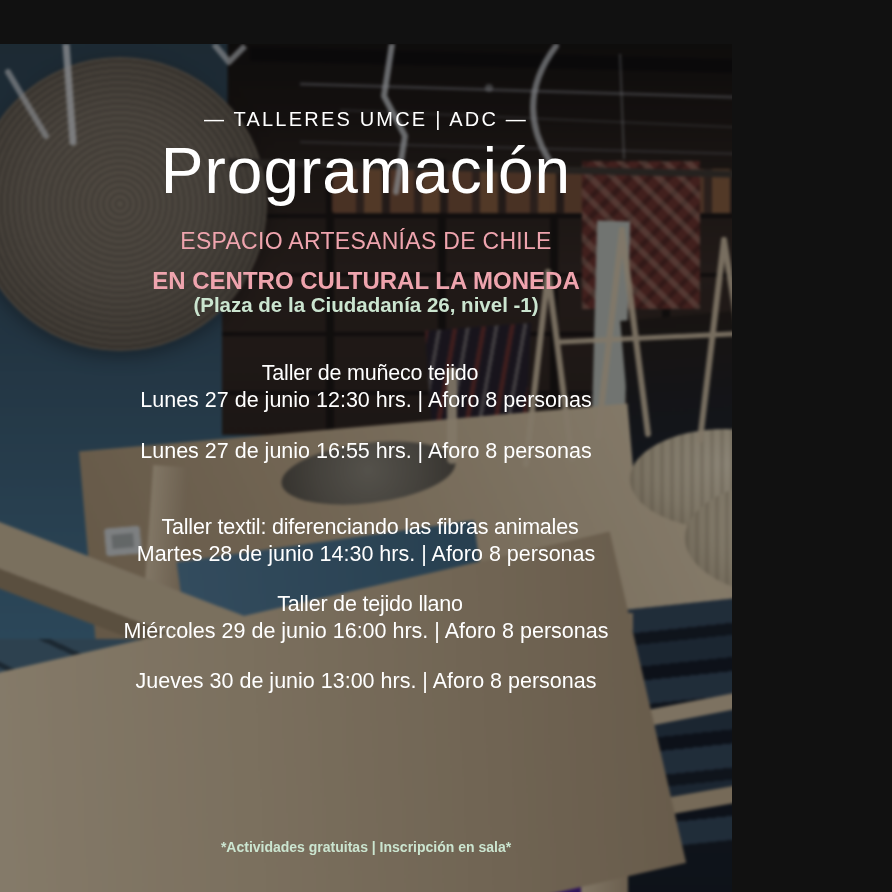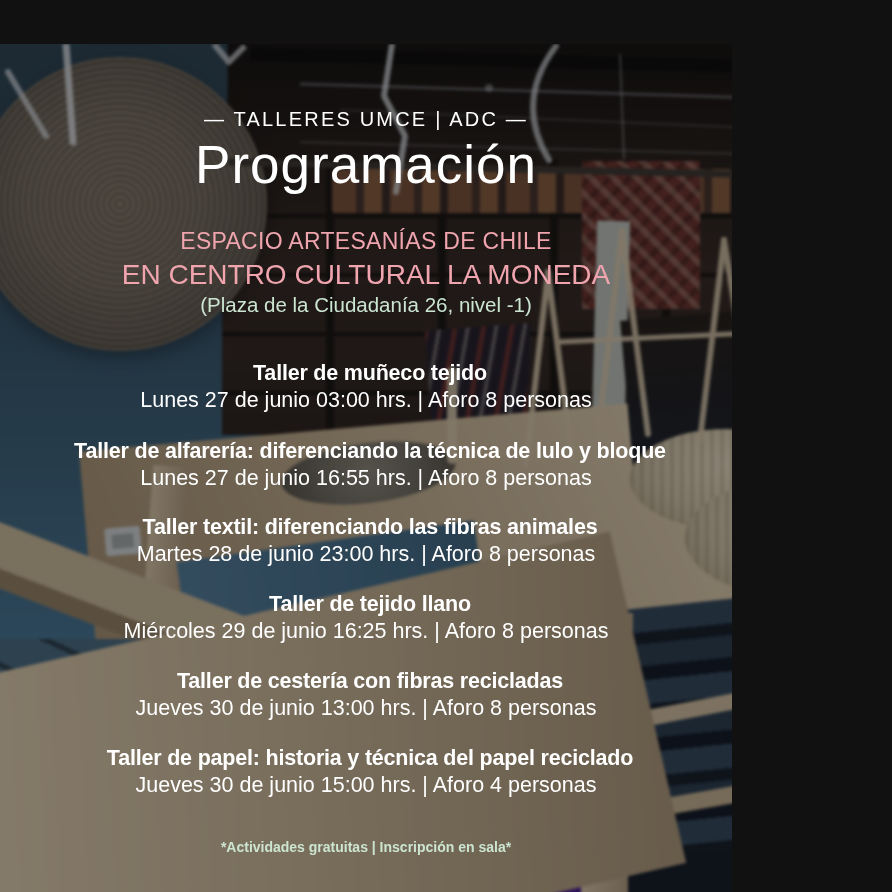--- a/index.html
+++ b/index.html
@@ -77,26 +77,26 @@
   .outlet{left:110px;top:488px;width:36px;height:28px;background:#d8dcdb;border-radius:4px;transform:rotate(-5deg);
      background-image:linear-gradient(#aab0ae,#aab0ae);background-size:60% 50%;background-position:center;background-repeat:no-repeat;}
   .lineart{left:5px;top:5px;width:892px;height:892px;}
 
   .overlay{position:absolute;inset:0;background:rgba(9,10,13,0.44);}
 
   
   .content{position:absolute;inset:0;text-align:center;color:var(--white,#fff);}
   .content > div, .content > h1{position:absolute;left:0;right:0;margin:0;}
   .kicker{top:64px;font-size:20px;font-weight:400;letter-spacing:2.2px;}
-  .title{top:90px;font-size:53px;font-weight:400;letter-spacing:1px;}
+  .title{top:90px;font-size:64px;font-weight:400;letter-spacing:1px;}
   .venue1{top:184px;font-size:23px;font-weight:400;color:var(--pink,#efa4ae);letter-spacing:.3px;}
-  .venue2{top:215px;font-size:28px;font-weight:400;color:var(--pink,#efa4ae);}
-  .venue3{top:249px;font-size:20.5px;font-weight:400;color:var(--mint,#cbe5d0);}
+  .venue2{top:223px;font-size:24px;font-weight:700;color:var(--pink,#efa4ae);}
+  .venue3{top:249px;font-size:20.5px;font-weight:700;color:var(--mint,#cbe5d0);}
   .workshop{line-height:27px;font-size:21.5px;}
-  .wt{font-weight:700;letter-spacing:-.2px;padding-left:8px;}
+  .wt{font-weight:400;letter-spacing:-.2px;padding-left:8px;}
   .wd{font-weight:400;}
   .w1{top:316px;} .w2{top:394px;} .w3{top:470px;} .w4{top:547px;} .w5{top:624px;} .w6{top:701px;}
   .footnote{top:795px;font-size:14px;font-weight:700;color:var(--mint,#cbe5d0);}
 </style>
 </head>
 <body>
 
 <div class="poster">
 
   <div class="photo">
@@ -170,38 +170,32 @@
 
   <div class="content">
     <div class="kicker">— TALLERES UMCE | ADC —</div>
     <h1 class="title">Programación</h1>
     <div class="venue1">ESPACIO ARTESANÍAS DE CHILE</div>
     <div class="venue2">EN CENTRO CULTURAL LA MONEDA</div>
     <div class="venue3">(Plaza de la Ciudadanía 26, nivel -1)</div>
 
     <div class="workshop w1">
       <div class="wt">Taller de muñeco tejido</div>
-      <div class="wd">Lunes 27 de junio 03:00 hrs. | Aforo 8 personas</div>
+      <div class="wd">Lunes 27 de junio 12:30 hrs. | Aforo 8 personas</div>
     </div>
     <div class="workshop w2">
-      <div class="wt">Taller de alfarería: diferenciando la técnica de lulo y bloque</div>
       <div class="wd">Lunes 27 de junio 16:55 hrs. | Aforo 8 personas</div>
     </div>
     <div class="workshop w3">
       <div class="wt">Taller textil: diferenciando las fibras animales</div>
-      <div class="wd">Martes 28 de junio 23:00 hrs. | Aforo 8 personas</div>
+      <div class="wd">Martes 28 de junio 14:30 hrs. | Aforo 8 personas</div>
     </div>
     <div class="workshop w4">
       <div class="wt">Taller de tejido llano</div>
-      <div class="wd">Miércoles 29 de junio 16:25 hrs. | Aforo 8 personas</div>
+      <div class="wd">Miércoles 29 de junio 16:00 hrs. | Aforo 8 personas</div>
     </div>
     <div class="workshop w5">
-      <div class="wt">Taller de cestería con fibras recicladas</div>
       <div class="wd">Jueves 30 de junio 13:00 hrs. | Aforo 8 personas</div>
-    </div>
-    <div class="workshop w6">
-      <div class="wt">Taller de papel: historia y técnica del papel reciclado</div>
-      <div class="wd">Jueves 30 de junio 15:00 hrs. | Aforo 4 personas</div>
     </div>
 
     <div class="footnote">*Actividades gratuitas | Inscripción en sala*</div>
   </div>
 </div>
 
 </body></html>

